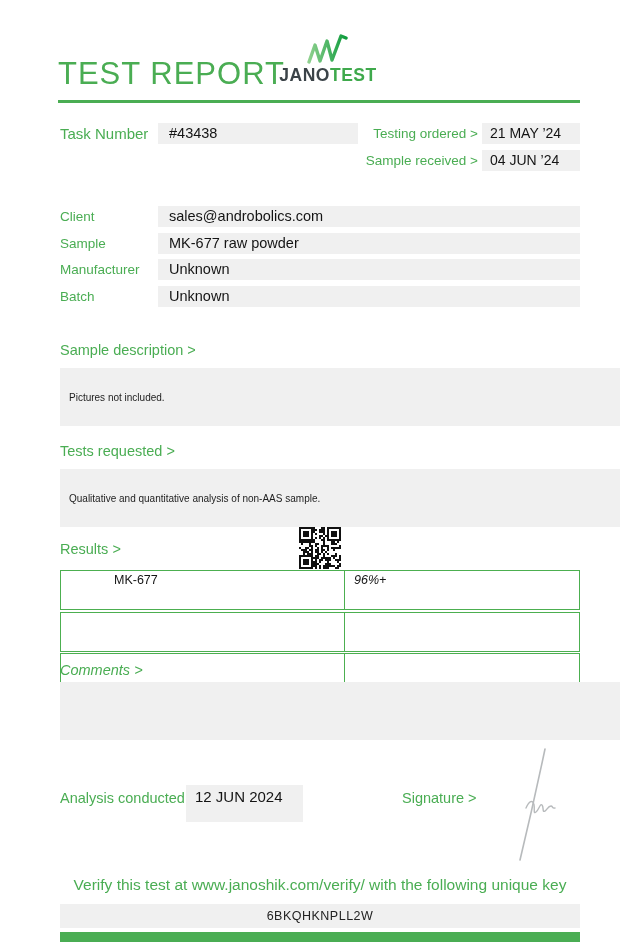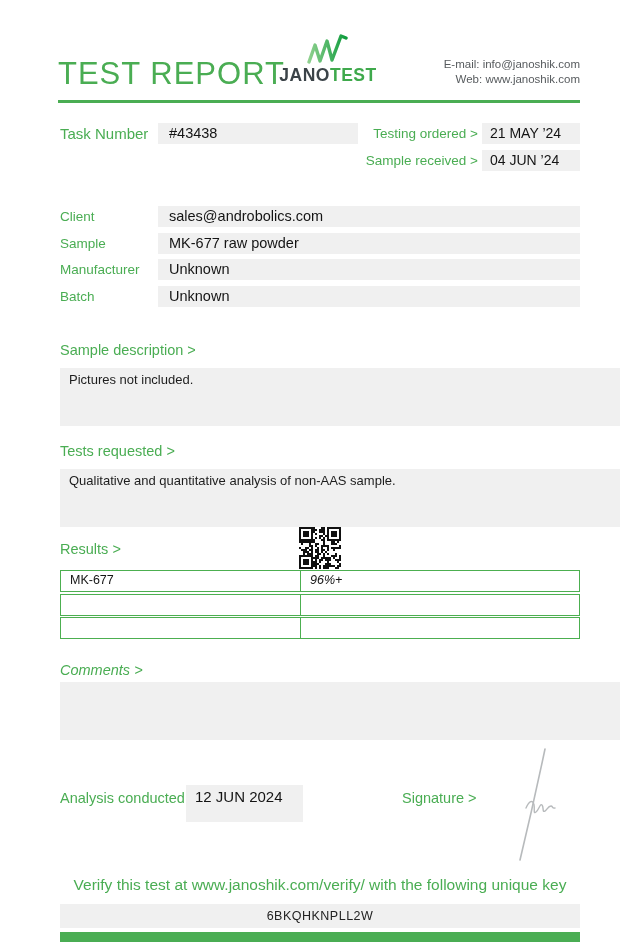--- a/index.html
+++ b/index.html
@@ -31,32 +31,32 @@
   .meta-box{left:482px;width:98px;padding-left:8px;font-size:14px;}
   .ordered-box{top:123px;} .received-box{top:150px;}
 
   .info-lbl{left:60px;font-size:13.5px;}
   .info-box{left:158px;width:422px;}
   .i0{top:206px;} .i1{top:233px;} .i2{top:259px;} .i3{top:286px;}
 
   .sec-lbl{position:absolute;left:60px;color:#4aad53;font-size:14.5px;}
   .sec-box{
     position:absolute;left:60px;width:560px;background:#f0f0f0;box-sizing:border-box;
-    padding:4px 9px;font-size:13px;color:#1d1d1d;
+    padding:24px 9px;font-size:10px;color:#1d1d1d;
   }
   .desc-lbl{top:342px;} .desc-box{top:368px;height:58px;}
   .tests-lbl{top:443px;} .tests-box{top:469px;height:58px;}
   .results-lbl{top:541px;} .comments-lbl{top:662px;font-style:italic;} .comments-box{top:682px;height:58px;}
 
   .qr{position:absolute;left:299px;top:527px;width:42px;height:42px;}
 
   .rtable{position:absolute;left:60px;top:570px;width:520px;}
   .rrow{
-    display:flex;height:22px;box-sizing:border-box;border:1.5px solid #4caf50;
-    margin-bottom:1.5px;background:#ffffff;
+    display:flex;height:40px;box-sizing:border-box;border:1.5px solid #4caf50;
+    margin-bottom:1.5px;background:#ffffff;padding-left:44px;
   }
   .rcell{line-height:19px;font-size:12.5px;color:#141414;padding-left:9px;box-sizing:border-box;}
   .c1{width:240px;border-right:1.5px solid #4caf50;}
   .c2{flex:1;font-style:italic;}
 
   .analysis-lbl{position:absolute;left:60px;top:788px;color:#4aad53;font-size:14.5px;line-height:20px;}
   .analysis-box{left:186px;top:785px;width:117px;height:37px;line-height:24px;padding-left:9px;font-size:15px;}
   .signature-lbl{position:absolute;left:402px;top:788px;color:#4aad53;font-size:14.5px;line-height:20px;}
   .signature{position:absolute;left:498px;top:746px;}
 
@@ -80,24 +80,20 @@
         <linearGradient id="lg" x1="0" y1="0" x2="1" y2="0">
           <stop offset="0" stop-color="#8ed08e"></stop>
           <stop offset="1" stop-color="#0f9c3d"></stop>
         </linearGradient>
       </defs>
       <polyline points="4,28 10,11 15,27 22,7 27,26 36,2 41,4" fill="none" stroke="url(#lg)" stroke-width="3.4" stroke-linejoin="round" stroke-linecap="round"></polyline>
     </svg>
     <div class="logotext"><span>JANO</span><span class="shik">TEST</span></div>
   </div>
 
-  <div class="contact">
-    <div><span>E-mail:</span> <span>info@janoshik.com</span></div>
-    <div><span>Web:</span> <span>www.janoshik.com</span></div>
-  </div>
 
   <div class="rule"></div>
 
   <span class="lbl task-lbl">Task Number</span>
   <div class="box task-box">#43438</div>
 
   <span class="lbl meta-lbl ordered-lbl">Testing ordered &gt;</span>
   <div class="box meta-box ordered-box">21 MAY ’24</div>
 
   <span class="lbl meta-lbl received-lbl">Sample received &gt;</span>

